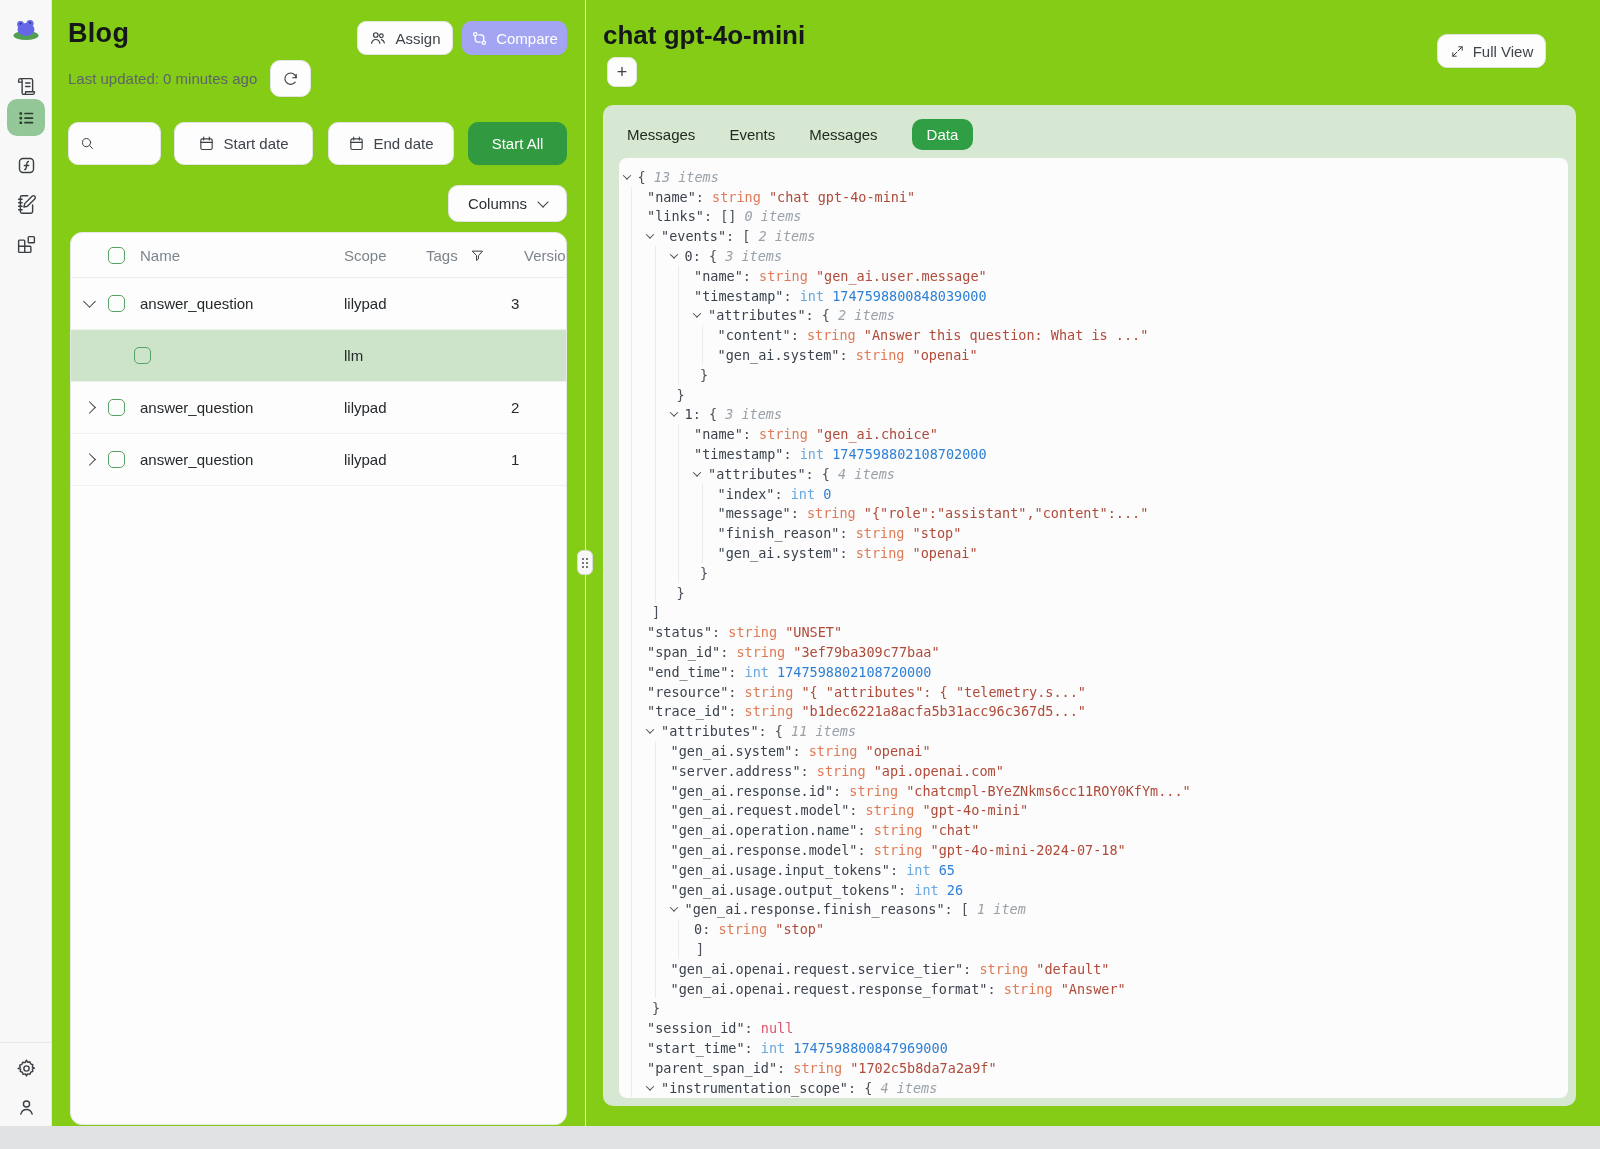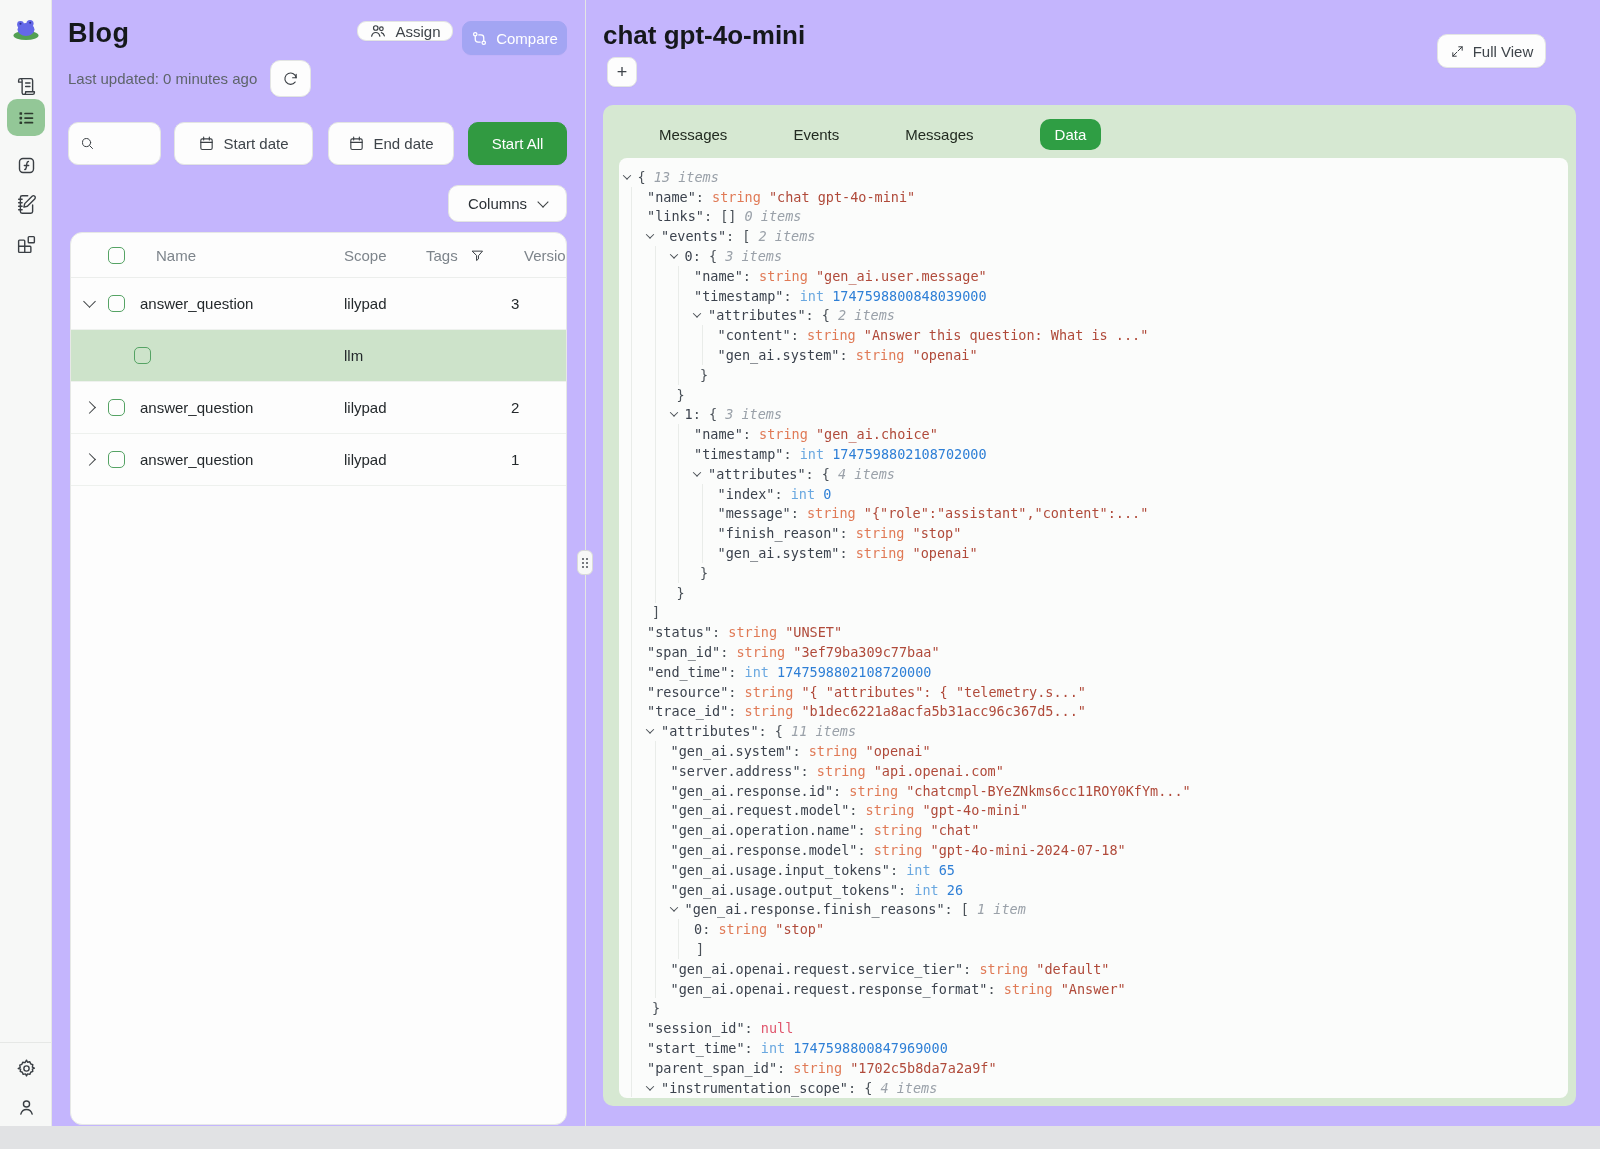--- a/index.html
+++ b/index.html
@@ -1,32 +1,32 @@
 <!DOCTYPE html>
 <html><head>
 <meta charset="utf-8">
 <style>
   * { box-sizing: border-box; margin: 0; padding: 0; }
   html,body { width:1600px; height:1149px; }
   body { font-family:"Liberation Sans", sans-serif; background:#f6f7f6; overflow:hidden; }
-  .app { position:relative; width:1600px; height:1149px; background:#c4b5fd; overflow:hidden; }
+  .app { position:relative; width:1600px; height:1149px; background:#84cc16; overflow:hidden; }
 
   
   .sidebar { position:absolute; left:0; top:0; width:52px; height:1126px; background:#f7f8f7; border-right:1px solid #e6e8e6; }
   .side-item { position:absolute; left:7px; width:38px; height:37px; border-radius:10px; display:flex; align-items:center; justify-content:center; cursor:pointer; }
   .side-item.active { background:#93c797; }
   .side-item svg, .side-item span { display:block; }
   .side-divider { position:absolute; left:0; top:1042px; width:52px; border-top:1px solid #e6e8e6; }
 
   
   .panel-left { position:absolute; left:52px; top:0; width:533px; height:1126px; }
   .vline { position:absolute; left:585px; top:0; height:1126px; width:1px; background:#e4e6e4; }
   .page-title { position:absolute; left:16px; top:18px; font-size:27px; font-weight:700; color:#15181b; letter-spacing:.3px; }
   .btn { display:flex; align-items:center; justify-content:center; gap:8px; border:1px solid #e3e5e3; background:#fdfdfd; border-radius:9px; font-size:15px; color:#3e444a; cursor:pointer; box-shadow:0 1px 1px rgba(0,0,0,.02); }
-  .assign-btn { position:absolute; left:305px; top:21px; width:96px; height:20px; }
+  .assign-btn { position:absolute; left:305px; top:21px; width:96px; height:34px; }
   .compare-btn { position:absolute; left:410px; top:21px; width:105px; height:34px; background:#a3a5f3; border-color:#a3a5f3; color:#ffffff; }
   .updated { position:absolute; left:16px; top:70px; font-size:15px; color:#5e646b; line-height:18px; }
   .refresh-btn { position:absolute; left:218px; top:60px; width:41px; height:37px; border-radius:10px; }
   .search-box { position:absolute; left:16px; top:122px; width:93px; height:43px; border:1px solid #e3e5e3; border-radius:10px; background:#fdfdfd; display:flex; align-items:center; padding-left:11px; gap:6px; }
   .search-box input { border:none; outline:none; background:transparent; width:50px; font-size:14px; color:#333; }
   .date-btn { height:43px; border-radius:10px; }
   .start-date { position:absolute; left:122px; top:122px; width:139px; }
   .end-date { position:absolute; left:276px; top:122px; width:126px; }
   .showall-btn { position:absolute; left:416px; top:122px; width:99px; height:43px; background:#319a41; border-color:#319a41; color:#fff; border-radius:10px; font-size:15px; }
   .columns-btn { position:absolute; left:396px; top:185px; width:119px; height:37px; border-radius:10px; gap:12px; color:#2c3136; }
@@ -52,21 +52,21 @@
   .drag-handle { position:absolute; left:577px; top:550px; width:16px; height:25px; border:1px solid #d9dbd9; border-radius:6px; background:#f7f8f7; display:flex; align-items:center; justify-content:center; cursor:col-resize; }
   .dots { display:grid; grid-template-columns:2px 2px; grid-gap:2px; }
   .dots i { width:2px; height:2px; background:#4a4f54; border-radius:1px; }
 
   
   .rp-title { position:absolute; left:603px; top:20px; font-size:26px; font-weight:700; color:#15181b; }
   .plus-btn { position:absolute; left:607px; top:57px; width:30px; height:30px; border-radius:8px; font-size:18px; color:#3e444a; }
   .fullview-btn { position:absolute; left:1437px; top:34px; width:109px; height:34px; border-radius:10px; font-size:15px; }
   .green-box { position:absolute; left:603px; top:105px; width:973px; height:1001px; background:#d6e8d2; border-radius:10px; }
   .tab-bar { position:absolute; left:24px; top:13px; display:flex; align-items:center; gap:34px; height:32px; }
-  .tab { font-size:15px; color:#222b21; cursor:pointer; padding:7px 0;margin-left:32px; }
+  .tab { font-size:15px; color:#222b21; cursor:pointer; padding:7px 0; }
   .tab.active { background:#2f9e44; color:#fff; border-radius:10px; padding:7px 15px; }
   .json-box { position:absolute; left:16px; top:53px; width:949px; height:940px; background:#fbfcfb; border-radius:8px; overflow:hidden; padding-top:9px; }
 
   
   .jline { position:relative; height:19.8px; display:flex; align-items:center; font-family:"DejaVu Sans Mono", monospace; font-size:13.5px; white-space:pre; }
   .guide { position:absolute; top:0; bottom:0; border-left:1px solid #e9ece9; }
   .jchev { display:inline-block; width:6px; height:6px; border-right:1.4px solid #4a5056; border-bottom:1.4px solid #4a5056; transform:rotate(45deg) translate(-1px,-1px); margin-right:8px; cursor:pointer; flex:none; }
   .tk-p { color:#4a5158; }
   .tk-k { color:#3c434e; }
   .tk-ix { color:#3c434e; }
@@ -209,21 +209,21 @@
     </button>
 
     <button class="btn columns-btn">
       <span>Columns</span>
       <span class="chev down" style="width:8px;height:8px;margin-top:-4px"></span>
     </button>
 
     <div class="table">
       <div class="thead">
         <span class="cbox c-check hcheck" style="margin-top:0"></span>
-        <span class="hcell" style="left:85px">Name</span>
+        <span class="hcell" style="left:69px">Name</span>
         <span class="hcell" style="left:273px">Scope</span>
         <span class="hcell" style="left:355px">Tags</span>
         <svg class="ic" width="15" height="15" viewBox="0 0 24 24" style="position:absolute;left:399px;top:15px">
           <path d="M4 5h16l-6.5 7.5v5L10.5 20v-7.5Z"></path>
         </svg>
         <span class="hcell" style="left:453px">Versions</span>
       </div>
       <div id="tbody">
           <div class="trow">
             <span class="chev c-chev down"></span>

